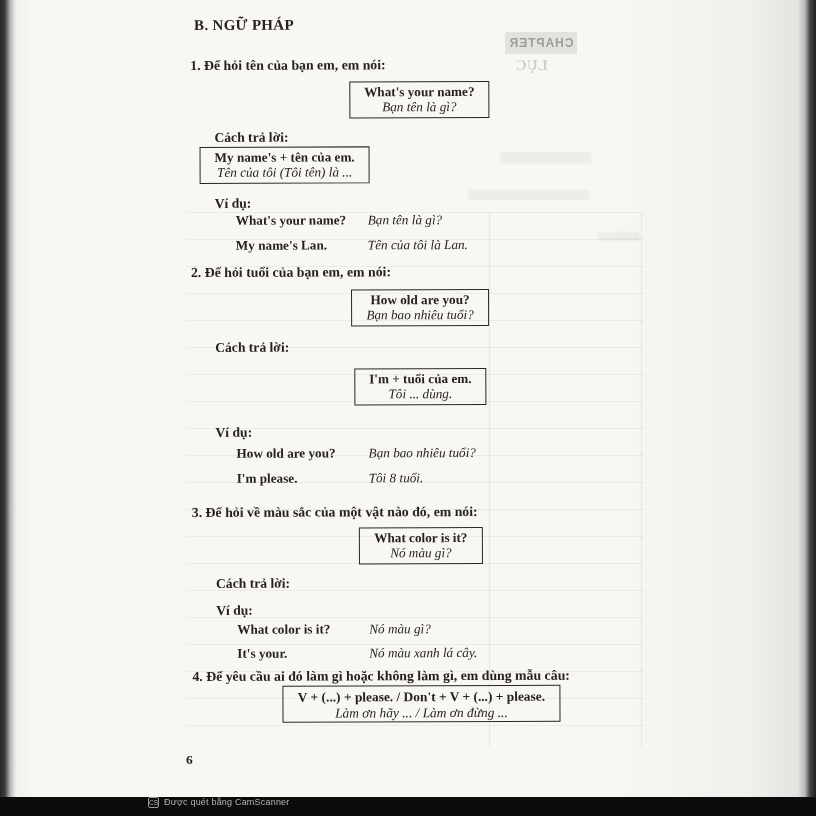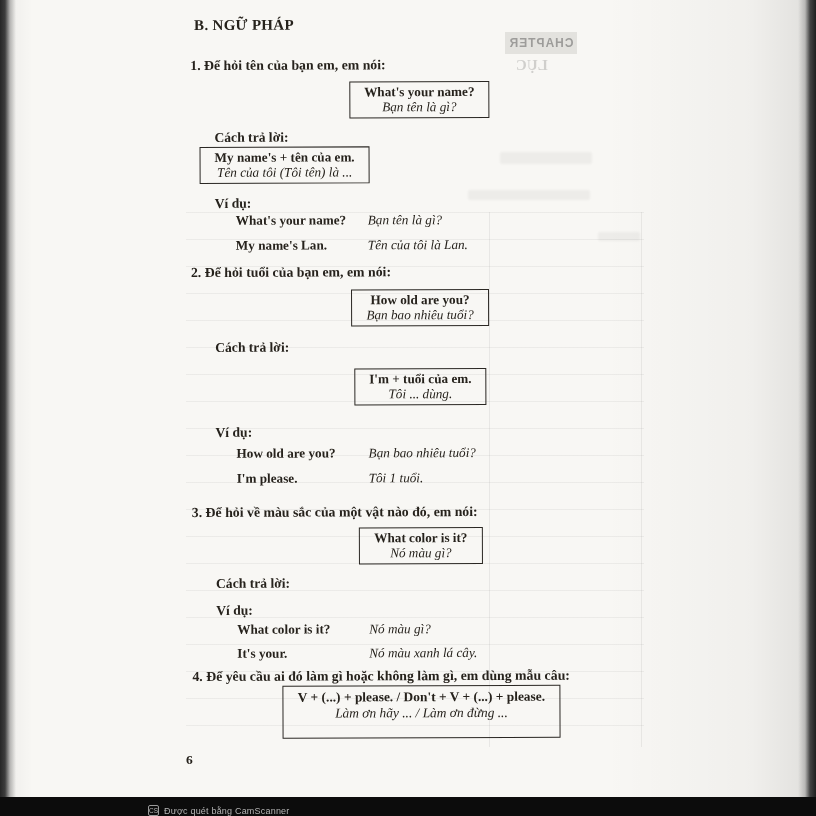--- a/index.html
+++ b/index.html
@@ -54,36 +54,36 @@
   }
   .sec-heading {
     font-size:13.8px; font-weight:bold; line-height:17px; white-space:nowrap;
   }
   .gbox {
     width:fit-content; margin:0 auto; padding:2px 14px 3px;
     border:1.5px solid #2a2723; text-align:center;
   }
   .gbox .l1 { font-size:13.2px; font-weight:bold; line-height:15px; white-space:nowrap; }
   .gbox .l2 { font-size:13.2px; font-style:italic; line-height:15px; white-space:nowrap; }
-  .gbox.wide { padding:3px 14px 16px; }
+  .gbox.wide { padding:3px 14px 0; }
   .gbox.wide .l1, .gbox.wide .l2 { line-height:16px; font-size:13.4px; }
   .label {
     margin-left:24px; font-size:13.6px; font-weight:bold; line-height:17px; white-space:nowrap;
   }
   .ex { margin-left:45px; line-height:16px; display:flex; }
   .ex .ex-en { width:132px; font-size:13.2px; font-weight:bold; white-space:nowrap; }
   .ex .ex-vi { font-size:13.2px; font-style:italic; white-space:nowrap; }
   .page-number {
     position:absolute; left:186px; top:752px; z-index:3;
     font-size:13.5px; font-weight:bold; color:#26221c;
   }
   
   .scanbar {
     position:absolute; left:0; right:0; bottom:0; height:19px; z-index:6;
-    background:#0c0c0c; display:flex; align-items:flex-end; padding-left:148px; gap:5px;
+    background:#0c0c0c; display:flex; align-items:flex-start; padding-left:148px; gap:5px;
   }
   .scanbar .cs-logo {
     width:11px; height:11px; border:1px solid #9a9a9a; box-sizing:border-box;
     color:#b5b5b5; font-family:"Liberation Sans", sans-serif; font-size:6.5px;
     display:flex; align-items:center; justify-content:center; border-radius:2px;
   }
   .scanbar .credit {
     color:#b5b5b5; font-family:"Liberation Sans", sans-serif; font-size:9px;
     letter-spacing:0.2px;
   }
@@ -139,21 +139,21 @@
       <div class="l1">I'm + tuổi của em.</div>
       <div class="l2">Tôi ... dùng.</div>
     </div>
     <div class="label" style="margin-top:18px;">Ví dụ:</div>
     <div class="ex" style="margin-top:5px;">
       <span class="ex-en">How old are you?</span>
       <span class="ex-vi">Bạn bao nhiêu tuổi?</span>
     </div>
     <div class="ex" style="margin-top:9px;">
       <span class="ex-en">I'm please.</span>
-      <span class="ex-vi">Tôi 1 tuổi.</span>
+      <span class="ex-vi">Tôi 8 tuổi.</span>
     </div>
   </div>
 
   <div>
     <div class="sec-heading" style="margin-top:17px;">3. Để hỏi về màu sắc của một vật nào đó, em nói:</div>
     <div class="gbox" style="margin-top:7px;">
       <div class="l1">What color is it?</div>
       <div class="l2">Nó màu gì?</div>
     </div>
     <div class="label" style="margin-top:10px;">Cách trả lời:</div>

